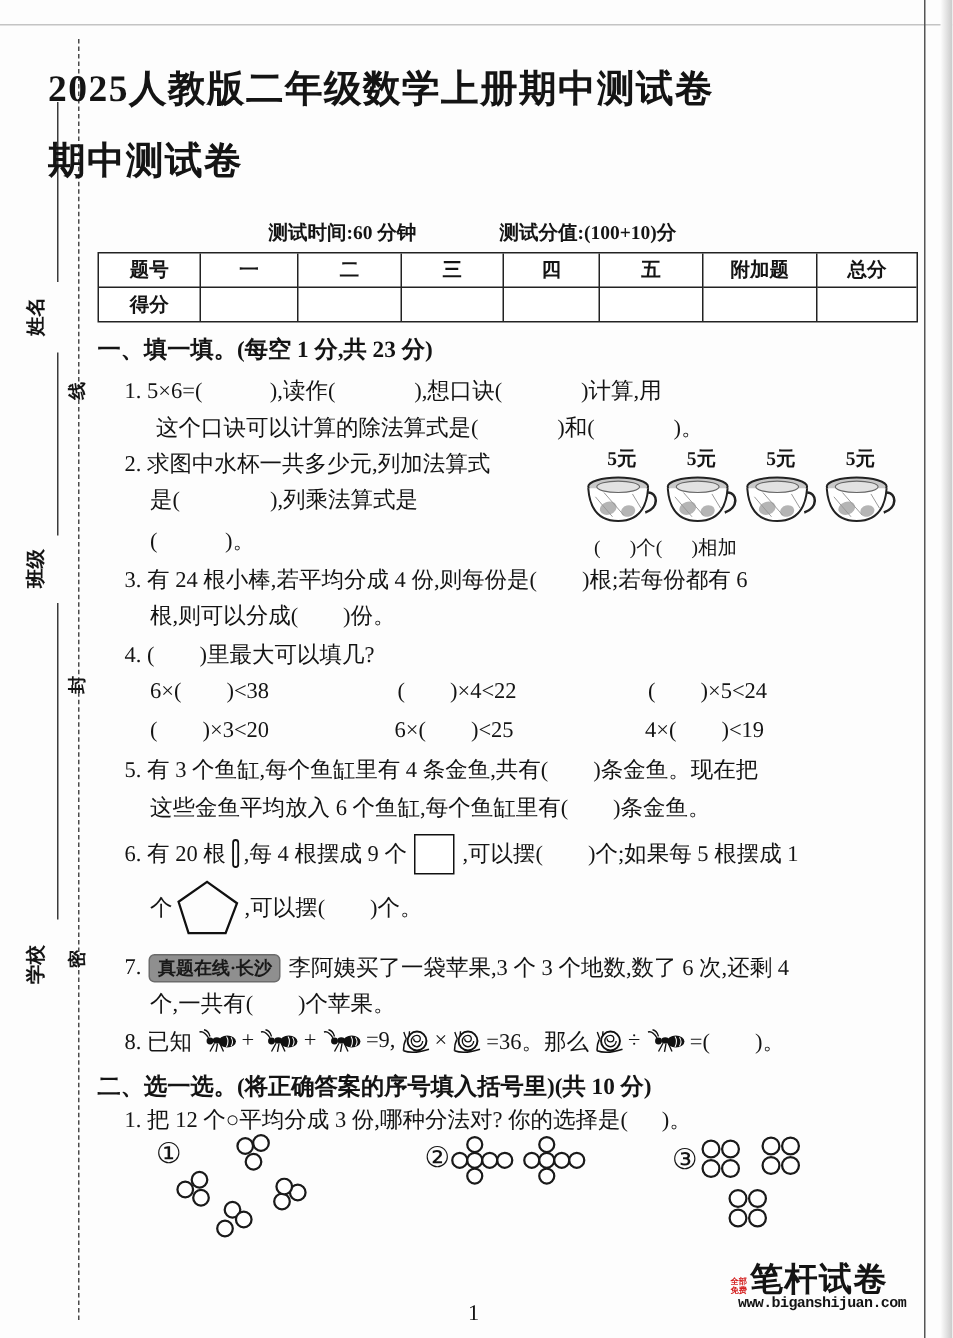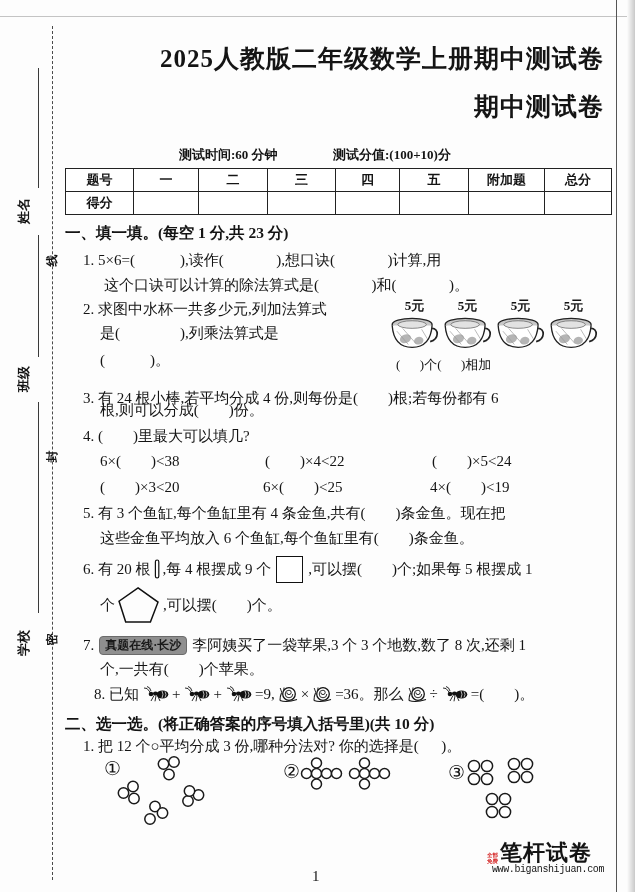--- a/index.html
+++ b/index.html
@@ -1,41 +1,41 @@
 <!DOCTYPE html>
 <html><head>
 <meta charset="utf-8">
 <style>
   html,body{margin:0;padding:0;background:#e9e9e9;}
   .page{position:relative;width:635px;height:892px;background:#fdfdfd;overflow:hidden;
         font-family:"Liberation Serif","DejaVu Serif",serif;color:#141414;}
   .abs{position:absolute;}
   .t{white-space:pre;}
-  .title{font-size:25px;font-weight:bold;letter-spacing:1px;text-align:right;width:572px;left:32px;}
+  .title{font-size:25px;font-weight:bold;letter-spacing:1px;text-align:left;width:572px;left:32px;}
   .info{font-size:13px;font-weight:bold;}
   
   .score-table{display:grid;grid-template-columns:68px 65px 69px 68px 64px 69px 76px 66px;
                border:1.6px solid #222;background:#fff;}
   .score-table>div{border-right:1px solid #222;border-bottom:1px solid #222;height:22px;
                    display:flex;align-items:center;justify-content:center;font-size:13px;font-weight:bold;}
   .score-table>div:nth-child(8n){border-right:none;}
   .score-table>div:nth-last-child(-n+8){border-bottom:none;}
   .sechead{font-size:15.5px;font-weight:bold;}
   .q{font-size:15px;}
   .flexline{display:flex;align-items:center;gap:2px;}
   .badge{display:inline-block;background:#8f8f8f;border:1px solid #6b6b6b;border-radius:4px;
          color:#191919;font-size:12px;font-weight:bold;padding:1px 5px;line-height:15px;}
   .sq{display:inline-block;width:25px;height:25px;border:1.5px solid #111;background:#fff;margin:0 3px;}
   .vlabel{width:32px;text-align:center;font-size:13px;font-weight:bold;transform:rotate(-90deg);}
   .sealchar{width:16px;text-align:center;font-size:12px;font-weight:bold;transform:rotate(-90deg);}
   .solidseg{width:0;border-left:1.3px solid #3a3a3a;}
   .optlabel{font-size:19px;}
   .wm-brand{font-size:22px;font-weight:bold;letter-spacing:1px;}
   .wm-note{font-size:5.5px;line-height:5.5px;color:#d42222;width:14px;font-weight:bold;}
-  .wm-url{font-family:"Liberation Mono","DejaVu Sans Mono",monospace;font-size:10px;font-weight:normal;letter-spacing:-0.4px;}
+  .wm-url{font-family:"Liberation Mono","DejaVu Sans Mono",monospace;font-size:10px;font-weight:bold;letter-spacing:-0.4px;}
 </style>
 </head>
 <body>
 
 <div class="page">
 
   <div class="abs" style="left:0;top:16px;width:635px;height:0;border-top:1px solid #c4c4c4;"></div>
   <div class="abs" style="left:616px;top:0;height:892px;width:0;border-left:1.2px solid #555;"></div>
   <div class="abs" style="left:627px;top:0;width:8px;height:892px;background:linear-gradient(to right,#fdfdfd,#c9c9c9);"></div>
 
@@ -125,21 +125,21 @@
           <ellipse cx="24" cy="9" rx="15" ry="4" fill="#e2e2e2" stroke="#666" stroke-width="0.8"></ellipse>
           <path d="M45,13 C52,13 53,24 43,27" fill="none" stroke="#222" stroke-width="1.8"></path>
           <ellipse cx="17" cy="24" rx="6" ry="4.5" fill="#b5b5b5" transform="rotate(-20 17 24)"></ellipse>
           <ellipse cx="31" cy="26" rx="5" ry="4" fill="#b5b5b5" transform="rotate(-15 31 24)"></ellipse>
           <path d="M8,16 L20,30 M14,13 L28,29 M34,14 L40,24" stroke="#999" stroke-width="0.7"></path>
         </svg>
     </div>
     <div class="t" style="font-size:13px;margin-top:2px;margin-left:8px;">(      )个(      )相加</div>
   </div>
 
-  <div class="abs q t" style="left:83px;top:389px;">3. 有 24 根小棒,若平均分成 4 份,则每份是(        )根;若每份都有 6</div>
+  <div class="abs q t" style="left:83px;top:377px;">3. 有 24 根小棒,若平均分成 4 份,则每份是(        )根;若每份都有 6</div>
   <div class="abs q t" style="left:100px;top:401px;">根,则可以分成(        )份。</div>
 
   <div class="abs q t" style="left:83px;top:427px;">4. (        )里最大可以填几?</div>
   <div class="abs q t" style="left:100px;top:453px;">6×(        )&lt;38</div>
   <div class="abs q t" style="left:265px;top:453px;">(        )×4&lt;22</div>
   <div class="abs q t" style="left:432px;top:453px;">(        )×5&lt;24</div>
   <div class="abs q t" style="left:100px;top:479px;">(        )×3&lt;20</div>
   <div class="abs q t" style="left:263px;top:479px;">6×(        )&lt;25</div>
   <div class="abs q t" style="left:430px;top:479px;">4×(        )&lt;19</div>
 
@@ -159,25 +159,25 @@
     <span class="t">个</span>
     <svg width="44" height="38" viewBox="0 0 44 40">
         <polygon points="21,2 42,17 34,38 8,38 1,16" fill="none" stroke="#111" stroke-width="1.6"></polygon>
       </svg>
     <span class="t">,可以摆(        )个。</span>
   </div>
 
   <div class="abs q flexline" style="left:83px;top:634px;height:22px;gap:5px;">
     <span class="t">7.</span>
     <span class="badge">真题在线·长沙</span>
-    <span class="t">李阿姨买了一袋苹果,3 个 3 个地数,数了 8 次,还剩 1</span>
+    <span class="t">李阿姨买了一袋苹果,3 个 3 个地数,数了 6 次,还剩 4</span>
   </div>
   <div class="abs q t" style="left:100px;top:660px;">个,一共有(        )个苹果。</div>
 
-  <div class="abs q flexline" style="left:83px;top:683px;height:22px;gap:3px;margin-left:11px;">
+  <div class="abs q flexline" style="left:83px;top:683px;height:22px;gap:3px;">
     <span class="t">8. 已知</span>
     <svg width="27" height="16" viewBox="0 0 27 16">
         <path d="M8,6 Q5,1 2,2 M9,5 Q8,1 5,0.5" stroke="#111" stroke-width="0.9" fill="none"></path>
         <circle cx="9" cy="8" r="2.3" fill="#111"></circle>
         <ellipse cx="13.5" cy="7.6" rx="2.6" ry="2.1" fill="#111"></ellipse>
         <ellipse cx="20.5" cy="8.4" rx="5.8" ry="4" fill="#111"></ellipse>
         <path d="M20,5 Q22,8 20,12 M23,5.5 Q25,8.4 23,11.5" stroke="#fff" stroke-width="0.7" fill="none"></path>
         <path d="M12,9.5 L9,15 M14,9.8 L13,15.3 M15.5,9.5 L18,15" stroke="#111" stroke-width="0.9" fill="none"></path>
       </svg>
     <span class="t">+</span>

